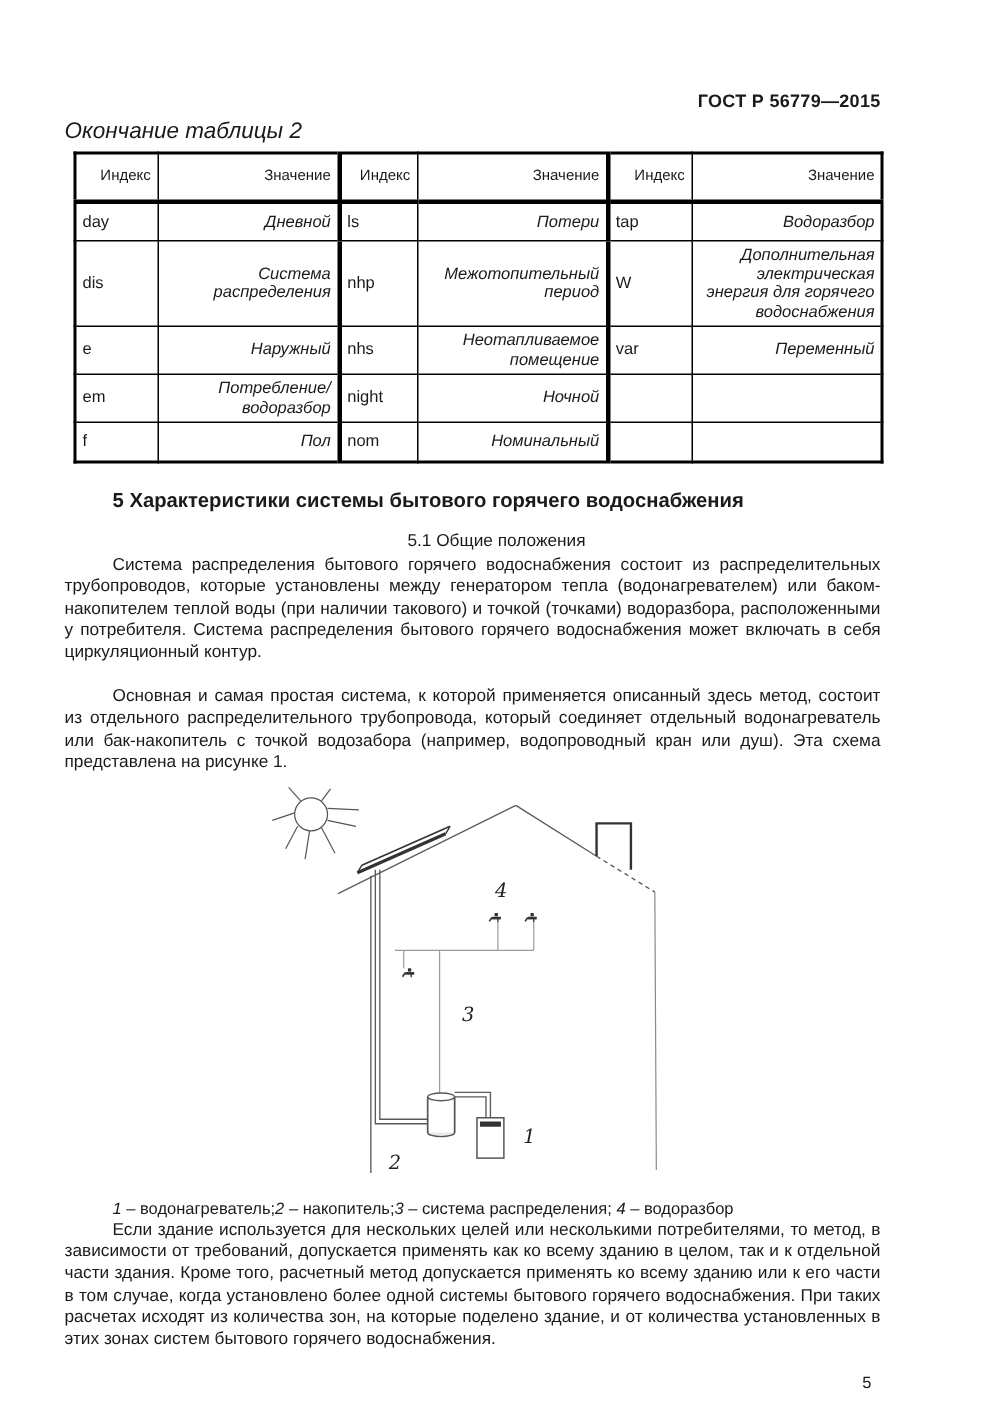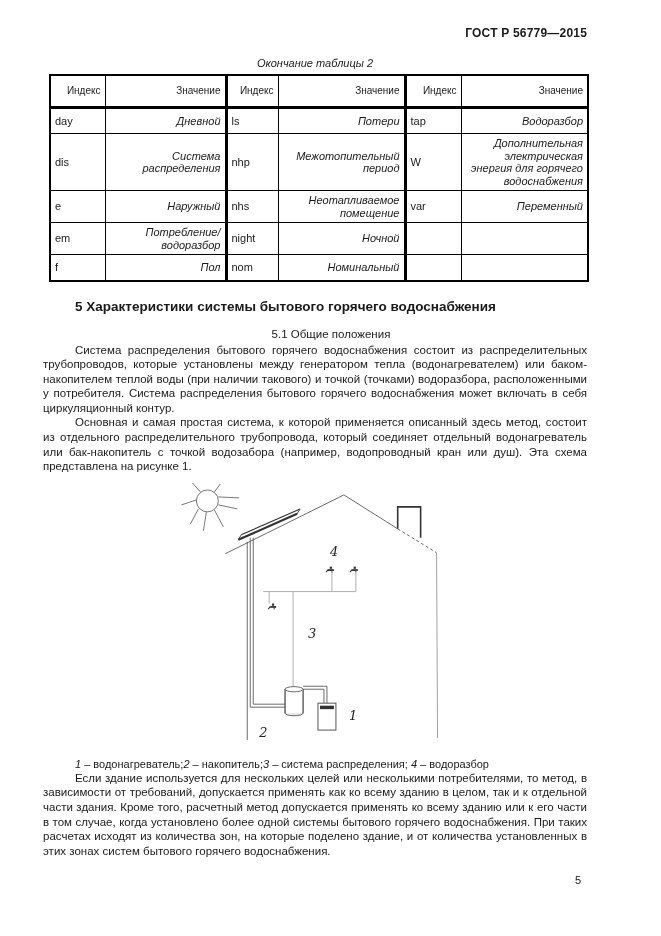--- a/index.html
+++ b/index.html
@@ -1,44 +1,44 @@
 <!DOCTYPE html>
 <html lang="ru"><head>
 <meta charset="utf-8">
 <style>
   html,body{margin:0;padding:0;background:#ffffff;}
   body{width:661px;height:936px;overflow:hidden;
        font-family:"Liberation Sans",sans-serif;color:#1a1a1a;
        -webkit-font-smoothing:antialiased;}
-  .page{padding:26px 74px 0 43px;width:544px;}
+  .page{padding:60px 74px 0 43px;width:544px;}
 
   .doc-header{text-align:right;font-weight:bold;font-size:12px;letter-spacing:.2px;}
 
-  .table-caption{margin-top:17px;font-style:italic;font-size:11px;text-align:center;}
+  .table-caption{margin-top:5px;font-style:italic;font-size:15px;}
 
   table.symbols{border-collapse:collapse;margin-top:5px;margin-left:6px;
                 width:538px;table-layout:fixed;}
   table.symbols th, table.symbols td{
       border:1px solid #000;font-weight:normal;
       font-size:11px;line-height:12.5px;padding:3px 4px;vertical-align:middle;
       overflow:hidden;}
   table.symbols thead th{font-size:10px;text-align:right;height:24px;
       border-bottom:3px solid #000;}
   table.symbols{border:2px solid #000;}
   table.symbols th:nth-child(2),table.symbols td:nth-child(2),
   table.symbols th:nth-child(4),table.symbols td:nth-child(4){border-right:3px solid #000;}
   table.symbols td.idx{text-align:left;}
   table.symbols td.val{text-align:right;font-style:italic;}
   table.symbols tbody tr{height:26px;}
 
   .section-heading{margin:17px 0 0 32px;font-size:13.5px;font-weight:bold;}
   .sub-heading{margin:14px 0 3px 32px;font-size:11.5px;font-weight:normal;text-align:center;}
   p.body-text{margin:0;font-size:11.5px;line-height:14.6px;text-align:justify;
               text-indent:32px;}
-  p.body-text + p.body-text{margin-top:0;}
+  p.body-text + p.body-text{margin-top:15px;}
 
   .figure-block{margin-top:2px;}
   .figure-svg{display:block;margin-left:107px;}
   .fig-legend{margin:6px 0 0 32px;font-size:11px;line-height:13px;}
   .fig-legend .num{font-style:italic;}
   .fig-caption{margin-top:2px;text-align:center;font-size:11px;line-height:13px;}
 
   .closing{margin-top:13px;}
   .page-number{margin-top:16px;text-align:right;font-size:11px;padding-right:6px;}
 

